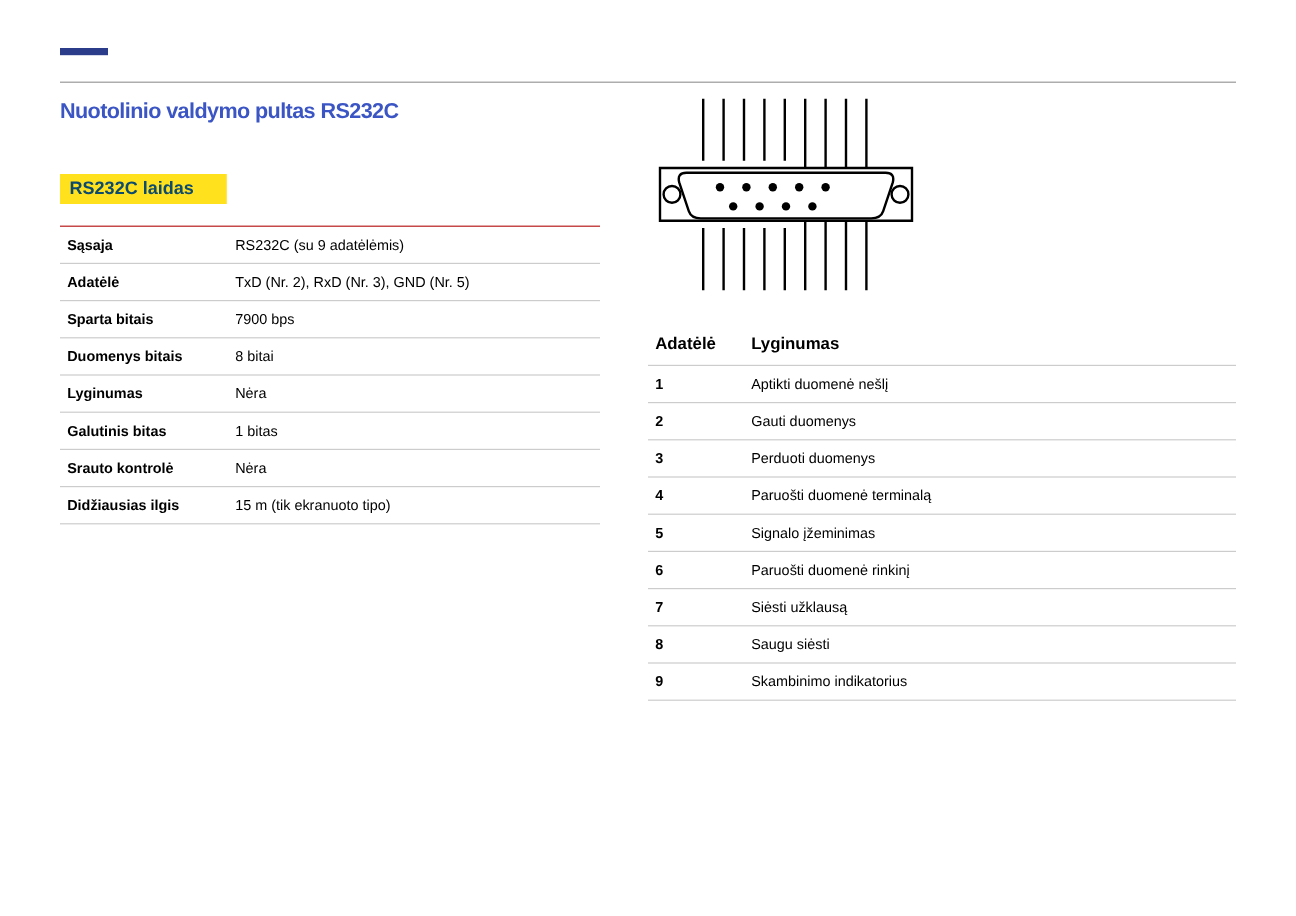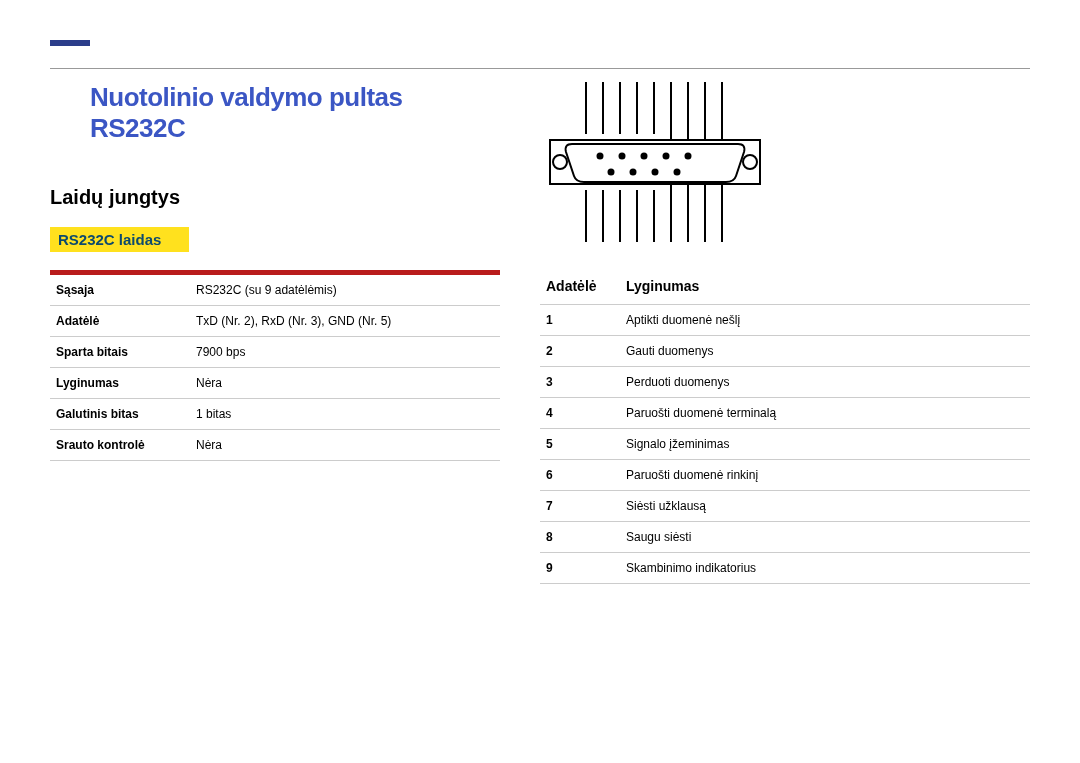--- a/index.html
+++ b/index.html
@@ -29,25 +29,24 @@
   }
   .content {
     display: flex;
     gap: 40px;
     margin-top: 36px;
   }
   .col-left { width: 450px; }
   .col-right { flex: 1; }
   h1.title {
     color: #3b56c4;
-    font-size: 26px;
+    font-size: 18px;
     font-weight: 700;
     margin-bottom: 42px;
     letter-spacing: -0.5px;
-    margin-left: 40px;
   }
   h2.subtitle {
     font-size: 20px;
     font-weight: 700;
     margin-bottom: 18px;
   }
   .cable-label {
     display: inline-block;
     background: #ffe11e;
     color: #0c4a6e;
@@ -59,21 +58,21 @@
   table.spec {
     border-collapse: collapse;
     width: 100%;
     font-size: 12px;
   }
   table.spec td {
     padding: 8px 6px;
     border-bottom: 1px solid #ccc;
     vertical-align: middle;
   }
-  table.spec tr:first-child td { border-top: 5px solid #b91c1c; }
+  table.spec tr:first-child td { border-top: 1px solid #b91c1c; }
   table.spec td.k { font-weight: 700; width: 140px; }
 
   .pin-caption {
     font-size: 12px;
     margin-bottom: 14px;
   }
   .pin-caption .num { font-weight: 700; margin-right: 6px; }
 
   .connector-svg { display: block; margin-bottom: 30px; }
 
@@ -98,48 +97,55 @@
 </head>
 <body>
 
 <div class="page">
   <div class="top-rule"></div>
   <hr class="hr-full">
 
   <div class="content">
     <div class="col-left">
       <h1 class="title">Nuotolinio valdymo pultas RS232C</h1>
-      <h2 class="subtitle">Laidų jungtys</h2>
       <span class="cable-label">RS232C laidas</span>
 
       <table class="spec">
         <tbody>
           <tr>
               <td class="k">Sąsaja</td>
               <td>RS232C (su 9 adatėlėmis)</td>
             </tr>
           <tr>
               <td class="k">Adatėlė</td>
               <td>TxD (Nr. 2), RxD (Nr. 3), GND (Nr. 5)</td>
             </tr>
           <tr>
               <td class="k">Sparta bitais</td>
               <td>7900 bps</td>
             </tr>
           <tr>
+              <td class="k">Duomenys bitais</td>
+              <td>8 bitai</td>
+            </tr>
+          <tr>
               <td class="k">Lyginumas</td>
               <td>Nėra</td>
             </tr>
           <tr>
               <td class="k">Galutinis bitas</td>
               <td>1 bitas</td>
             </tr>
           <tr>
               <td class="k">Srauto kontrolė</td>
               <td>Nėra</td>
+            </tr>
+          <tr>
+              <td class="k">Didžiausias ilgis</td>
+              <td>15 m (tik ekranuoto tipo)</td>
             </tr>
         </tbody>
       </table>
     </div>
 
     <div class="col-right">
 
       <svg class="connector-svg" width="230" height="160" viewBox="0 0 230 160">
         <g stroke="#000" stroke-width="2" fill="none">
 

